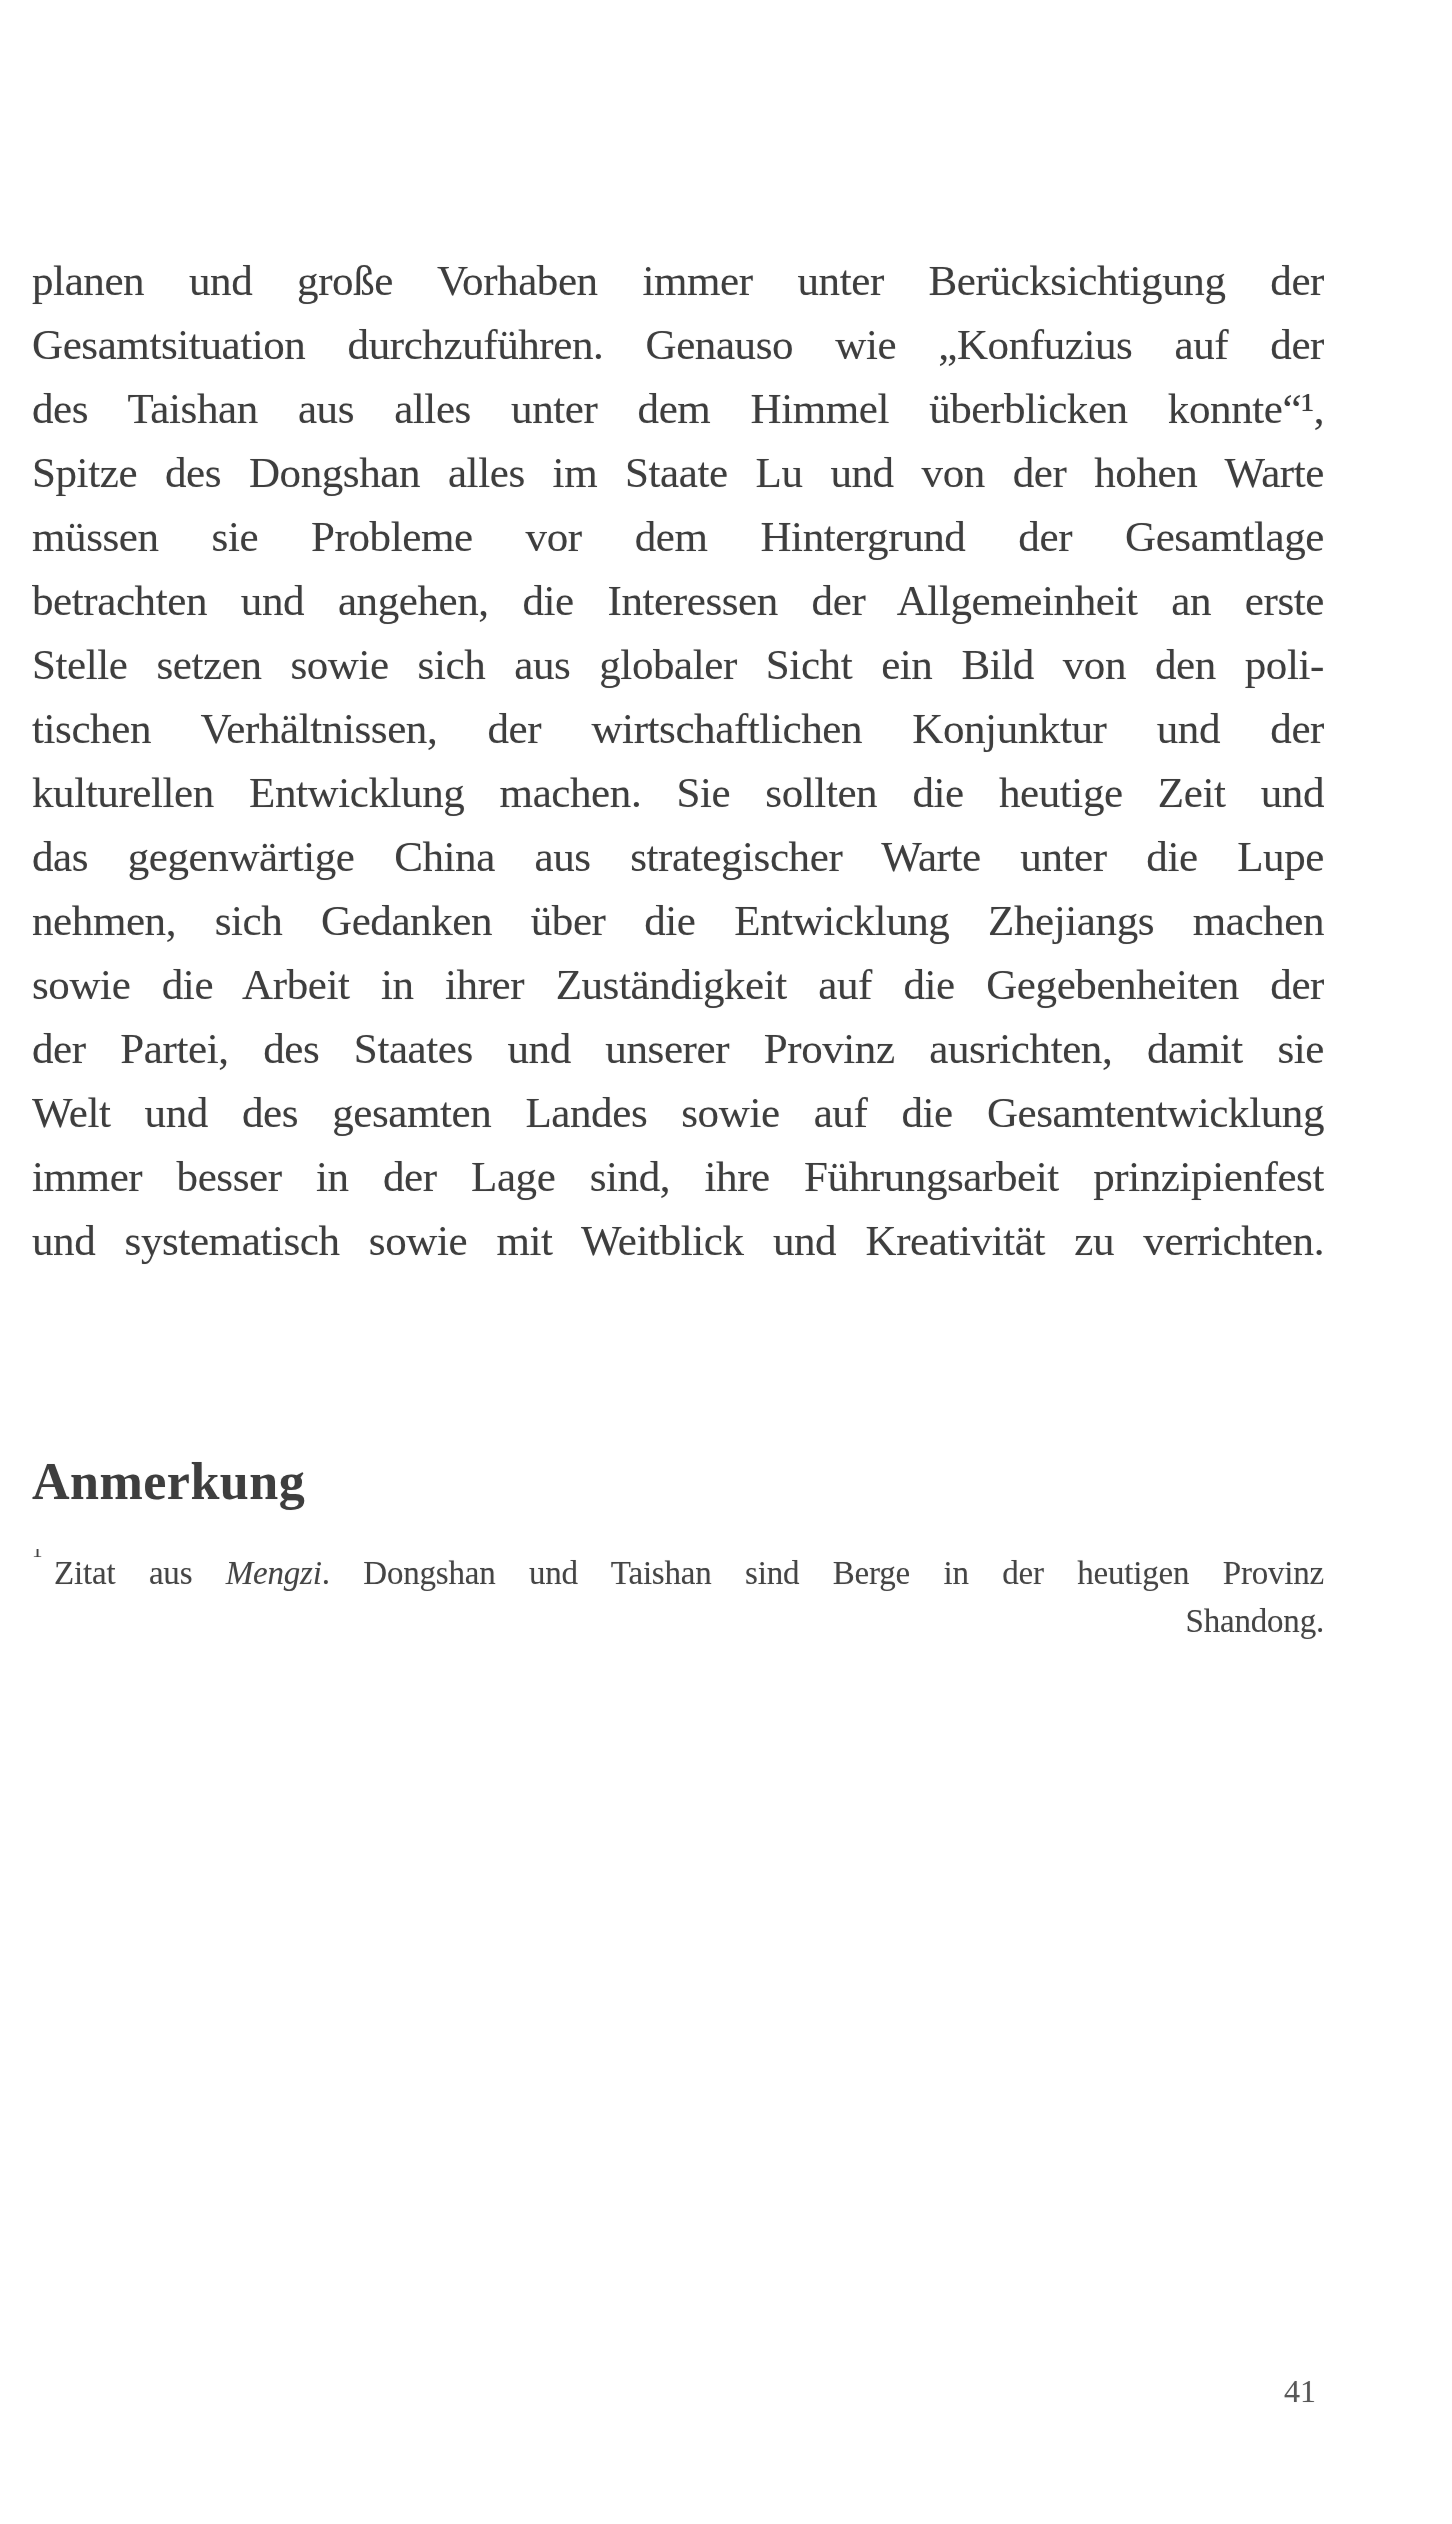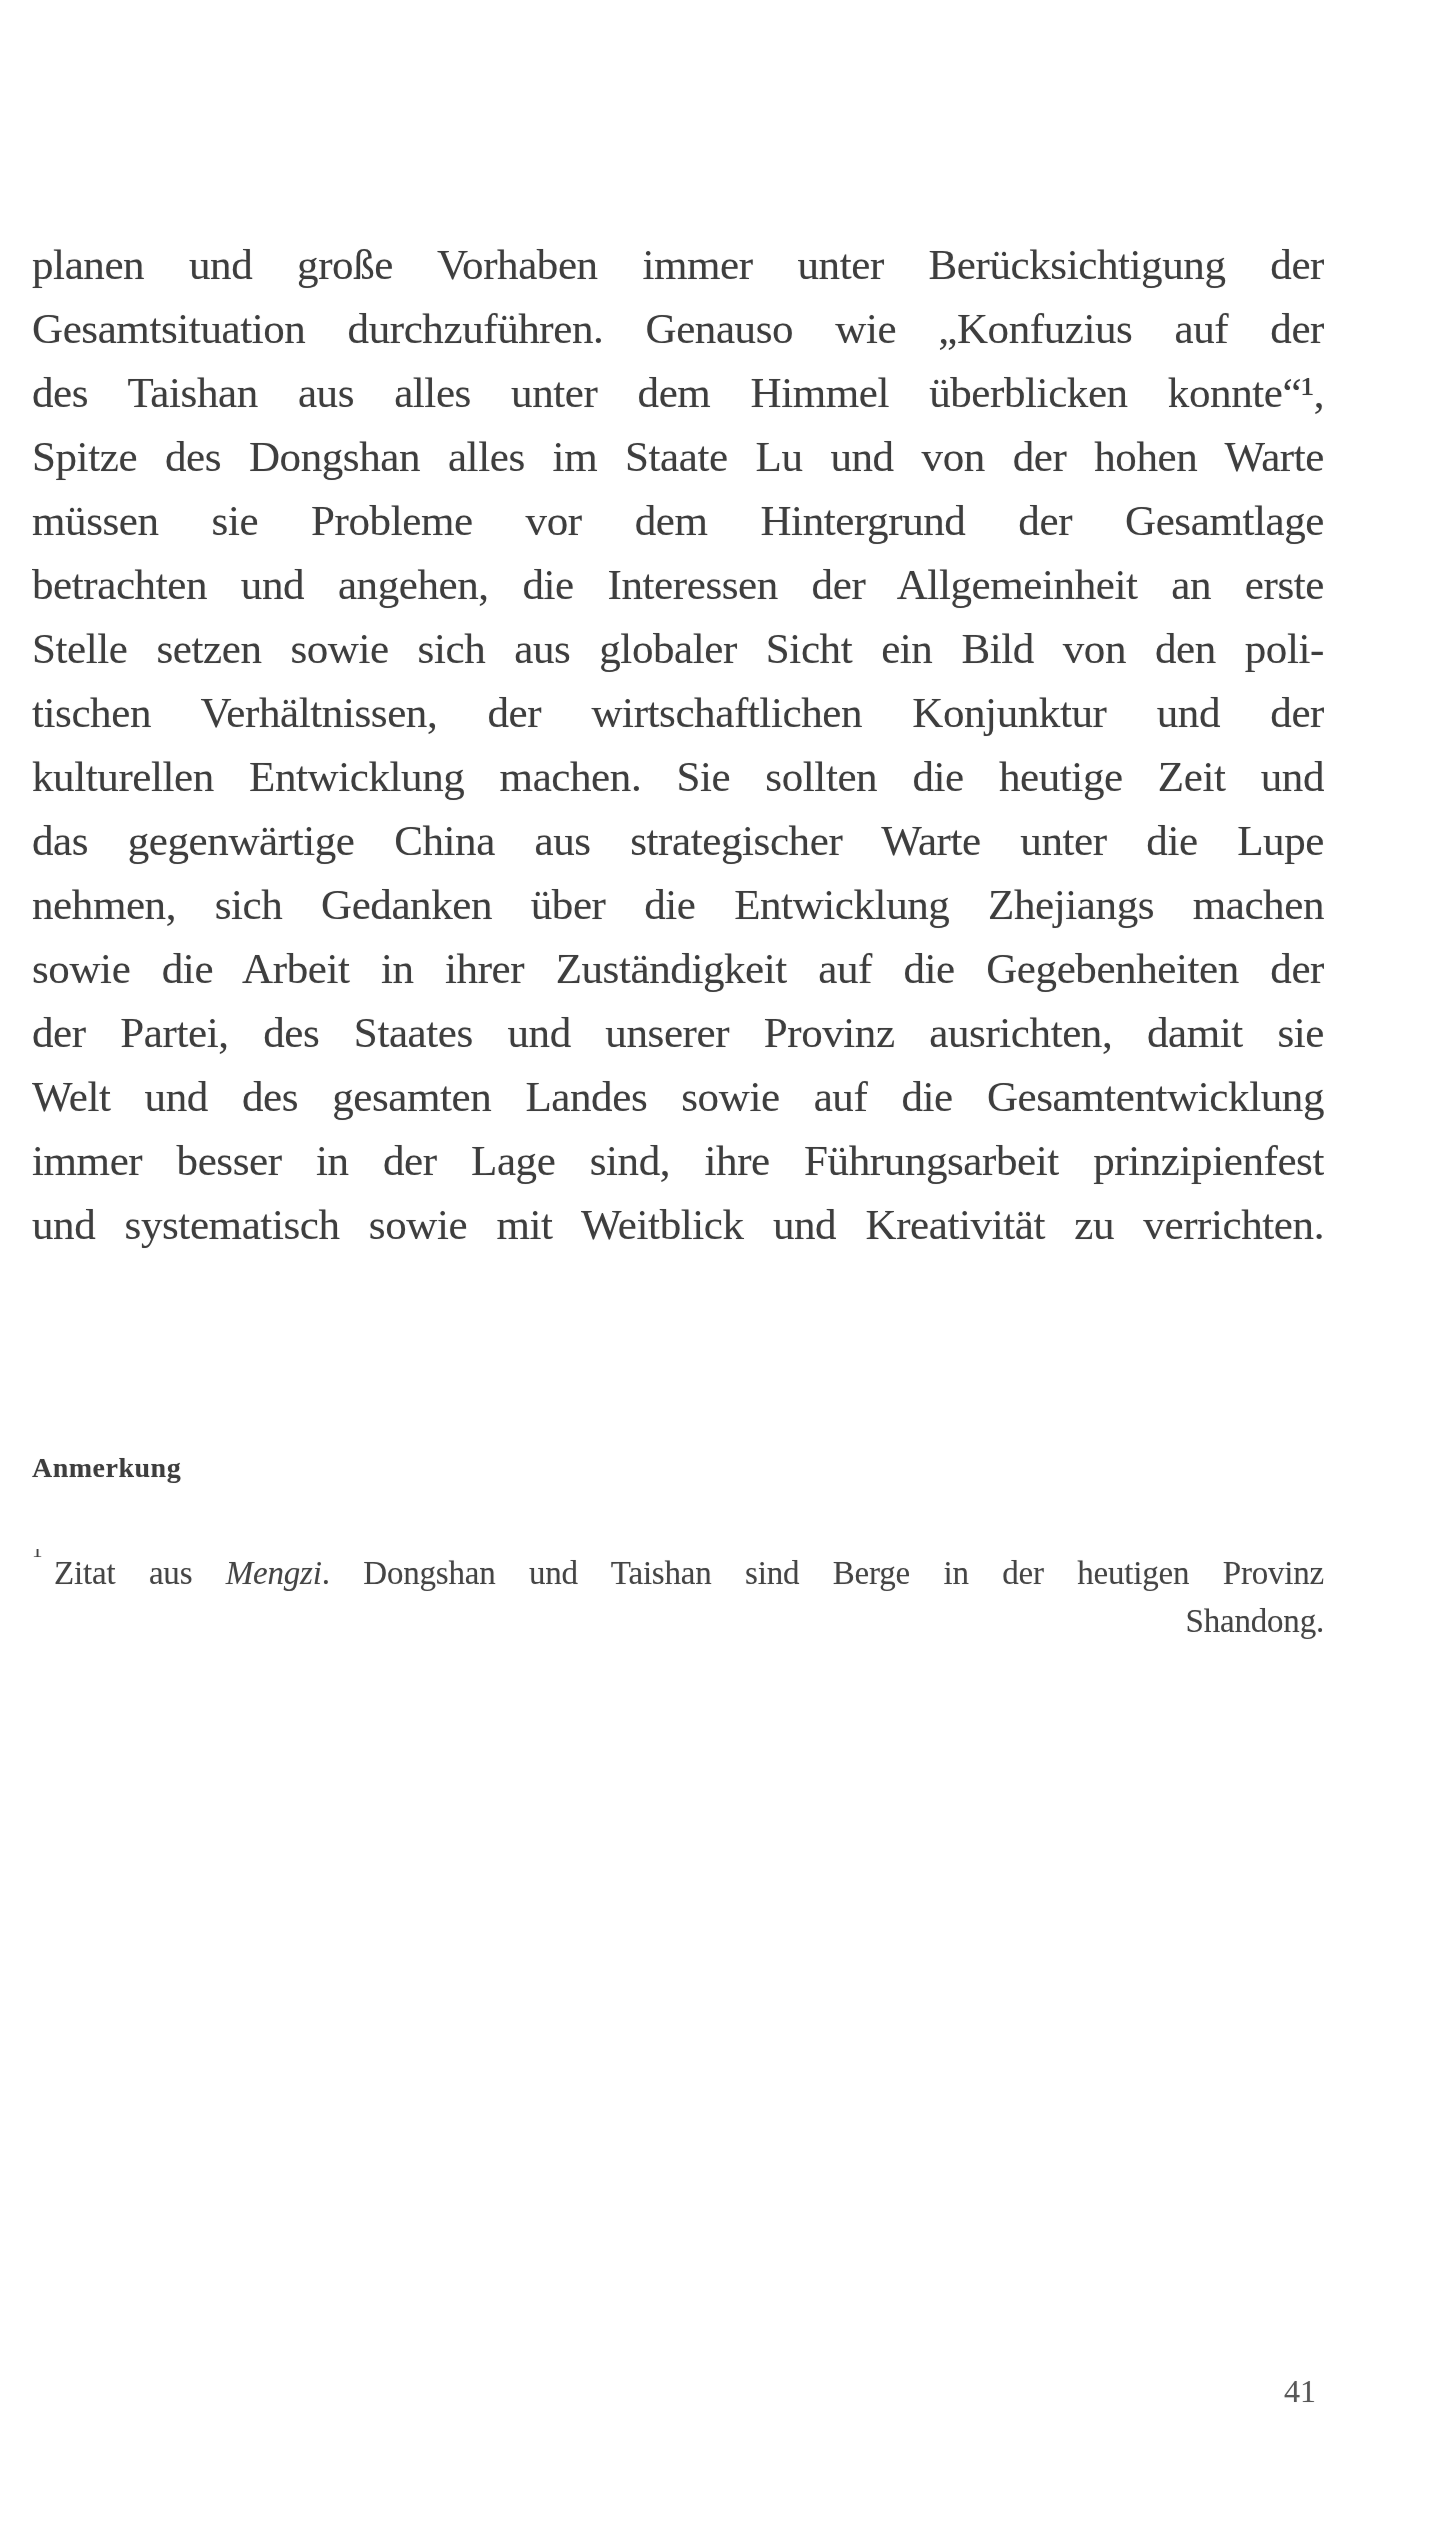--- a/index.html
+++ b/index.html
@@ -18,42 +18,42 @@
     position: absolute;
     left: 0; top: 0;
     width: 1452px;
     height: 2525px;
     background: #ffffff;
   }
   
   .body-text {
     position: absolute;
     left: 32px;
-    top: 233px;
+    top: 249px;
     width: 1292px;
     color: #3e3e3e;
     font-size: 43px;
     letter-spacing: -0.4px;
     text-shadow: 0 0 1px rgba(90,90,90,0.35);
   }
   .line {
     height: 64px;
     line-height: 64px;
     overflow: hidden;
     text-align: justify;
     text-align-last: justify;
     white-space: normal;
   }
   
   .note-heading {
     position: absolute;
     left: 32px;
     top: 1452px;
     margin: 0;
-    font-size: 28px;
+    font-size: 52px;
     font-weight: bold;
     letter-spacing: 0.5px;
     color: #3e3e3e;
     text-shadow: 0 0 1px rgba(90,90,90,0.3);
   }
   
   .footnote {
     position: absolute;
     left: 32px;
     top: 1549px;

